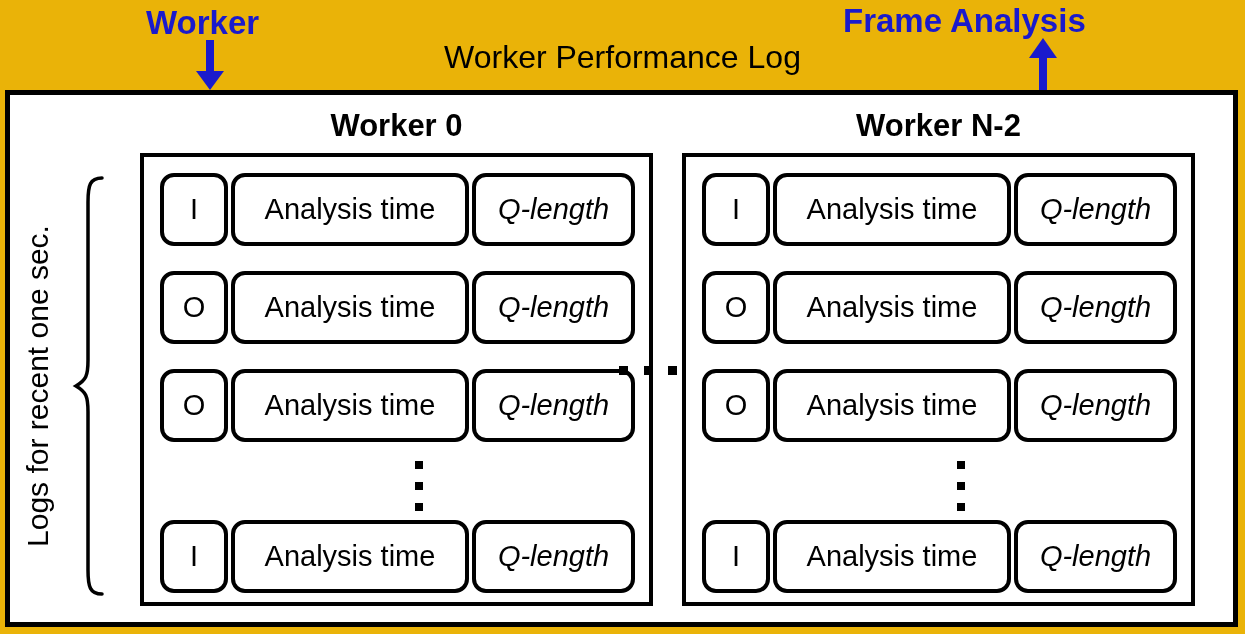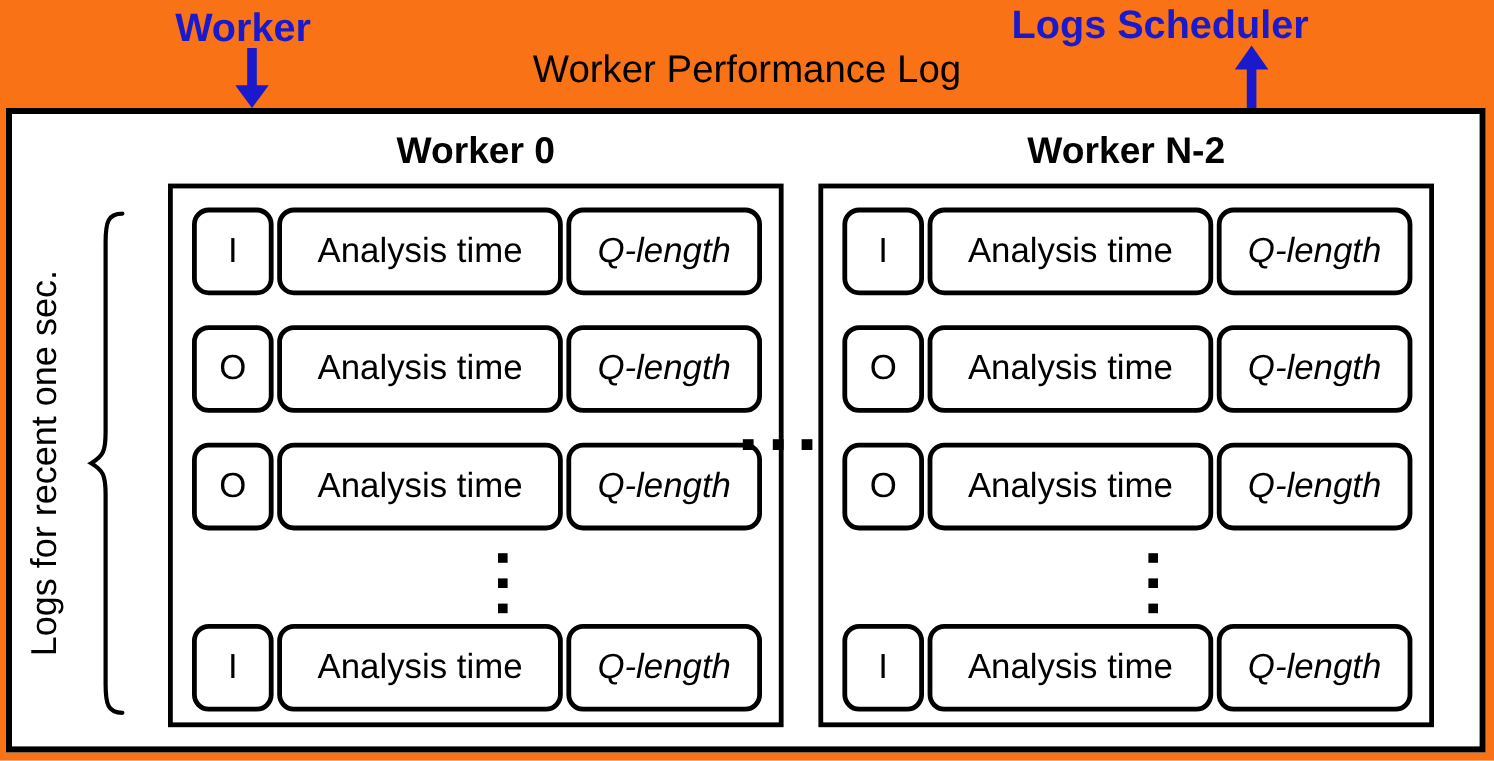--- a/index.html
+++ b/index.html
@@ -1,18 +1,18 @@
 <!DOCTYPE html>
 <html><head>
 <meta charset="utf-8">
 <style>
   html,body { margin:0; padding:0; background:#ffffff; }
   #stage {
     position:relative; width:1245px; height:634px;
-    background:#f97316; overflow:hidden;
+    background:#eab308; overflow:hidden;
     font-family:"Liberation Sans","DejaVu Sans",sans-serif;
     color:#000;
   }
   
   .pointer-label {
     position:absolute; font-size:33px; font-weight:bold;
     color:var(--accent,#1a1acc); white-space:nowrap; line-height:1;
   }
   .label-worker    { left:146px; top:6px; }
   .label-scheduler { left:843px; top:4px; }
@@ -75,21 +75,21 @@
 <div id="stage" style="--accent: #1a1acc;">
 
   <div class="pointer-label label-worker">Worker</div>
   <svg class="arrow-svg arrow-down" width="28" height="50" viewBox="0 0 28 50">
     <rect x="10" y="0" width="8" height="33" class="accent-fill" fill="#1a1acc"></rect>
     <polygon points="0,31 28,31 14,50" class="accent-fill" fill="#1a1acc"></polygon>
   </svg>
 
   <div class="diagram-title">Worker Performance Log</div>
 
-  <div class="pointer-label label-scheduler">Logs Scheduler</div>
+  <div class="pointer-label label-scheduler">Frame Analysis</div>
   <svg class="arrow-svg arrow-up" width="28" height="54" viewBox="0 0 28 54">
     <polygon points="14,0 0,20 28,20" class="accent-fill" fill="#1a1acc"></polygon>
     <rect x="10" y="18" width="8" height="36" class="accent-fill" fill="#1a1acc"></rect>
   </svg>
 
   <div class="outer-box"></div>
 
   <div class="side-label">Logs for recent one sec.</div>
   <svg class="brace-svg" width="32" height="420" viewBox="0 0 32 420">
     <path d="M 30 2 C 18 2 16 9 16 26 L 16 184 C 16 200 14 204 4 210

